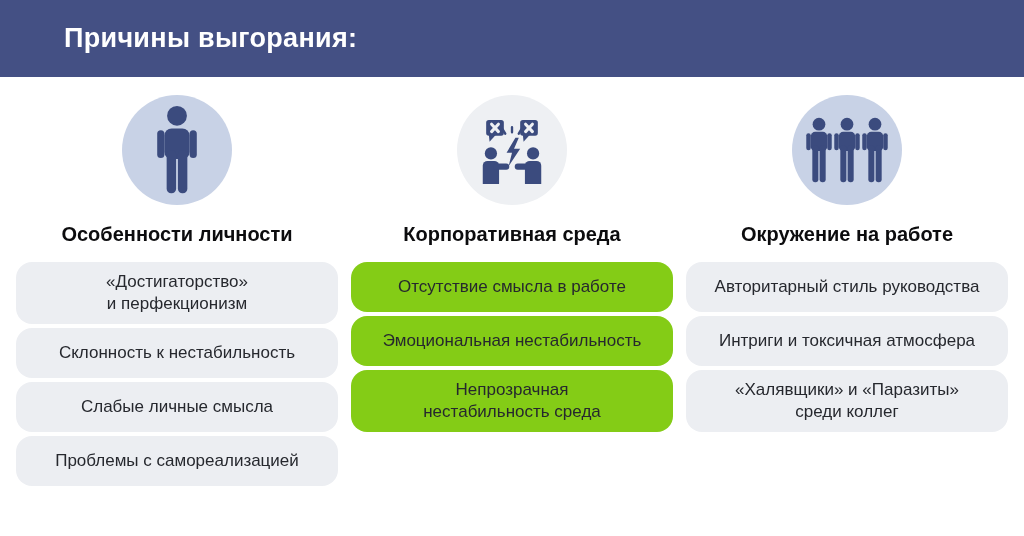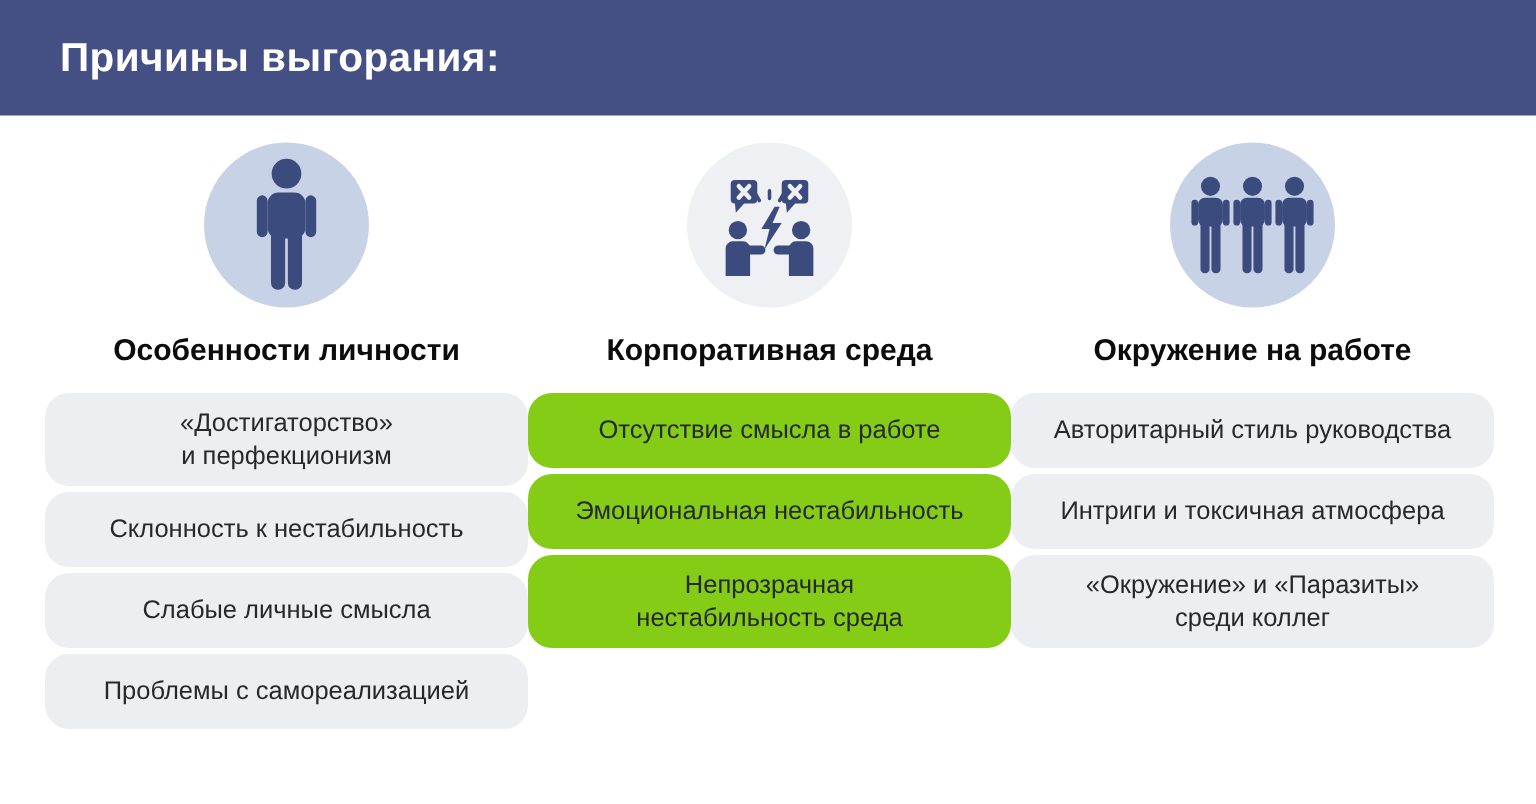--- a/index.html
+++ b/index.html
@@ -7,33 +7,32 @@
     width: 1024px; height: 536px;
     background: #ffffff;
     font-family: "Liberation Sans", sans-serif;
     overflow: hidden;
   }
   .header {
     height: 77px;
     background: #445084;
     display: flex;
     align-items: center;
-    padding-left: 40px;
+    padding-left: 64px;
   }
   .header-title {
     color: #ffffff;
     font-size: 27px;
     font-weight: 700;
     letter-spacing: 0.3px;
   }
   .content {
     display: flex;
-    justify-content: flex-start;
+    justify-content: space-between;
     padding: 0 16px;
-    margin-left: 14px;
   }
   .column {
     width: 322px;
     display: flex;
     flex-direction: column;
     align-items: center;
   }
   .icon-circle {
     width: 110px; height: 110px;
     border-radius: 50%;
@@ -184,19 +183,19 @@
     </div>
     <div class="col-heading">Окружение на работе</div>
     <div class="pill-stack">
       <div class="pill pill-gray">
         <span class="pill-label">Авторитарный стиль руководства</span>
       </div>
       <div class="pill pill-gray">
         <span class="pill-label">Интриги и токсичная атмосфера</span>
       </div>
       <div class="pill pill-gray">
-        <span class="pill-label">«Окружение» и «Паразиты»
+        <span class="pill-label">«Халявщики» и «Паразиты»
 среди коллег</span>
       </div>
     </div>
   </div>
 
 </div>
 
 </body></html>

